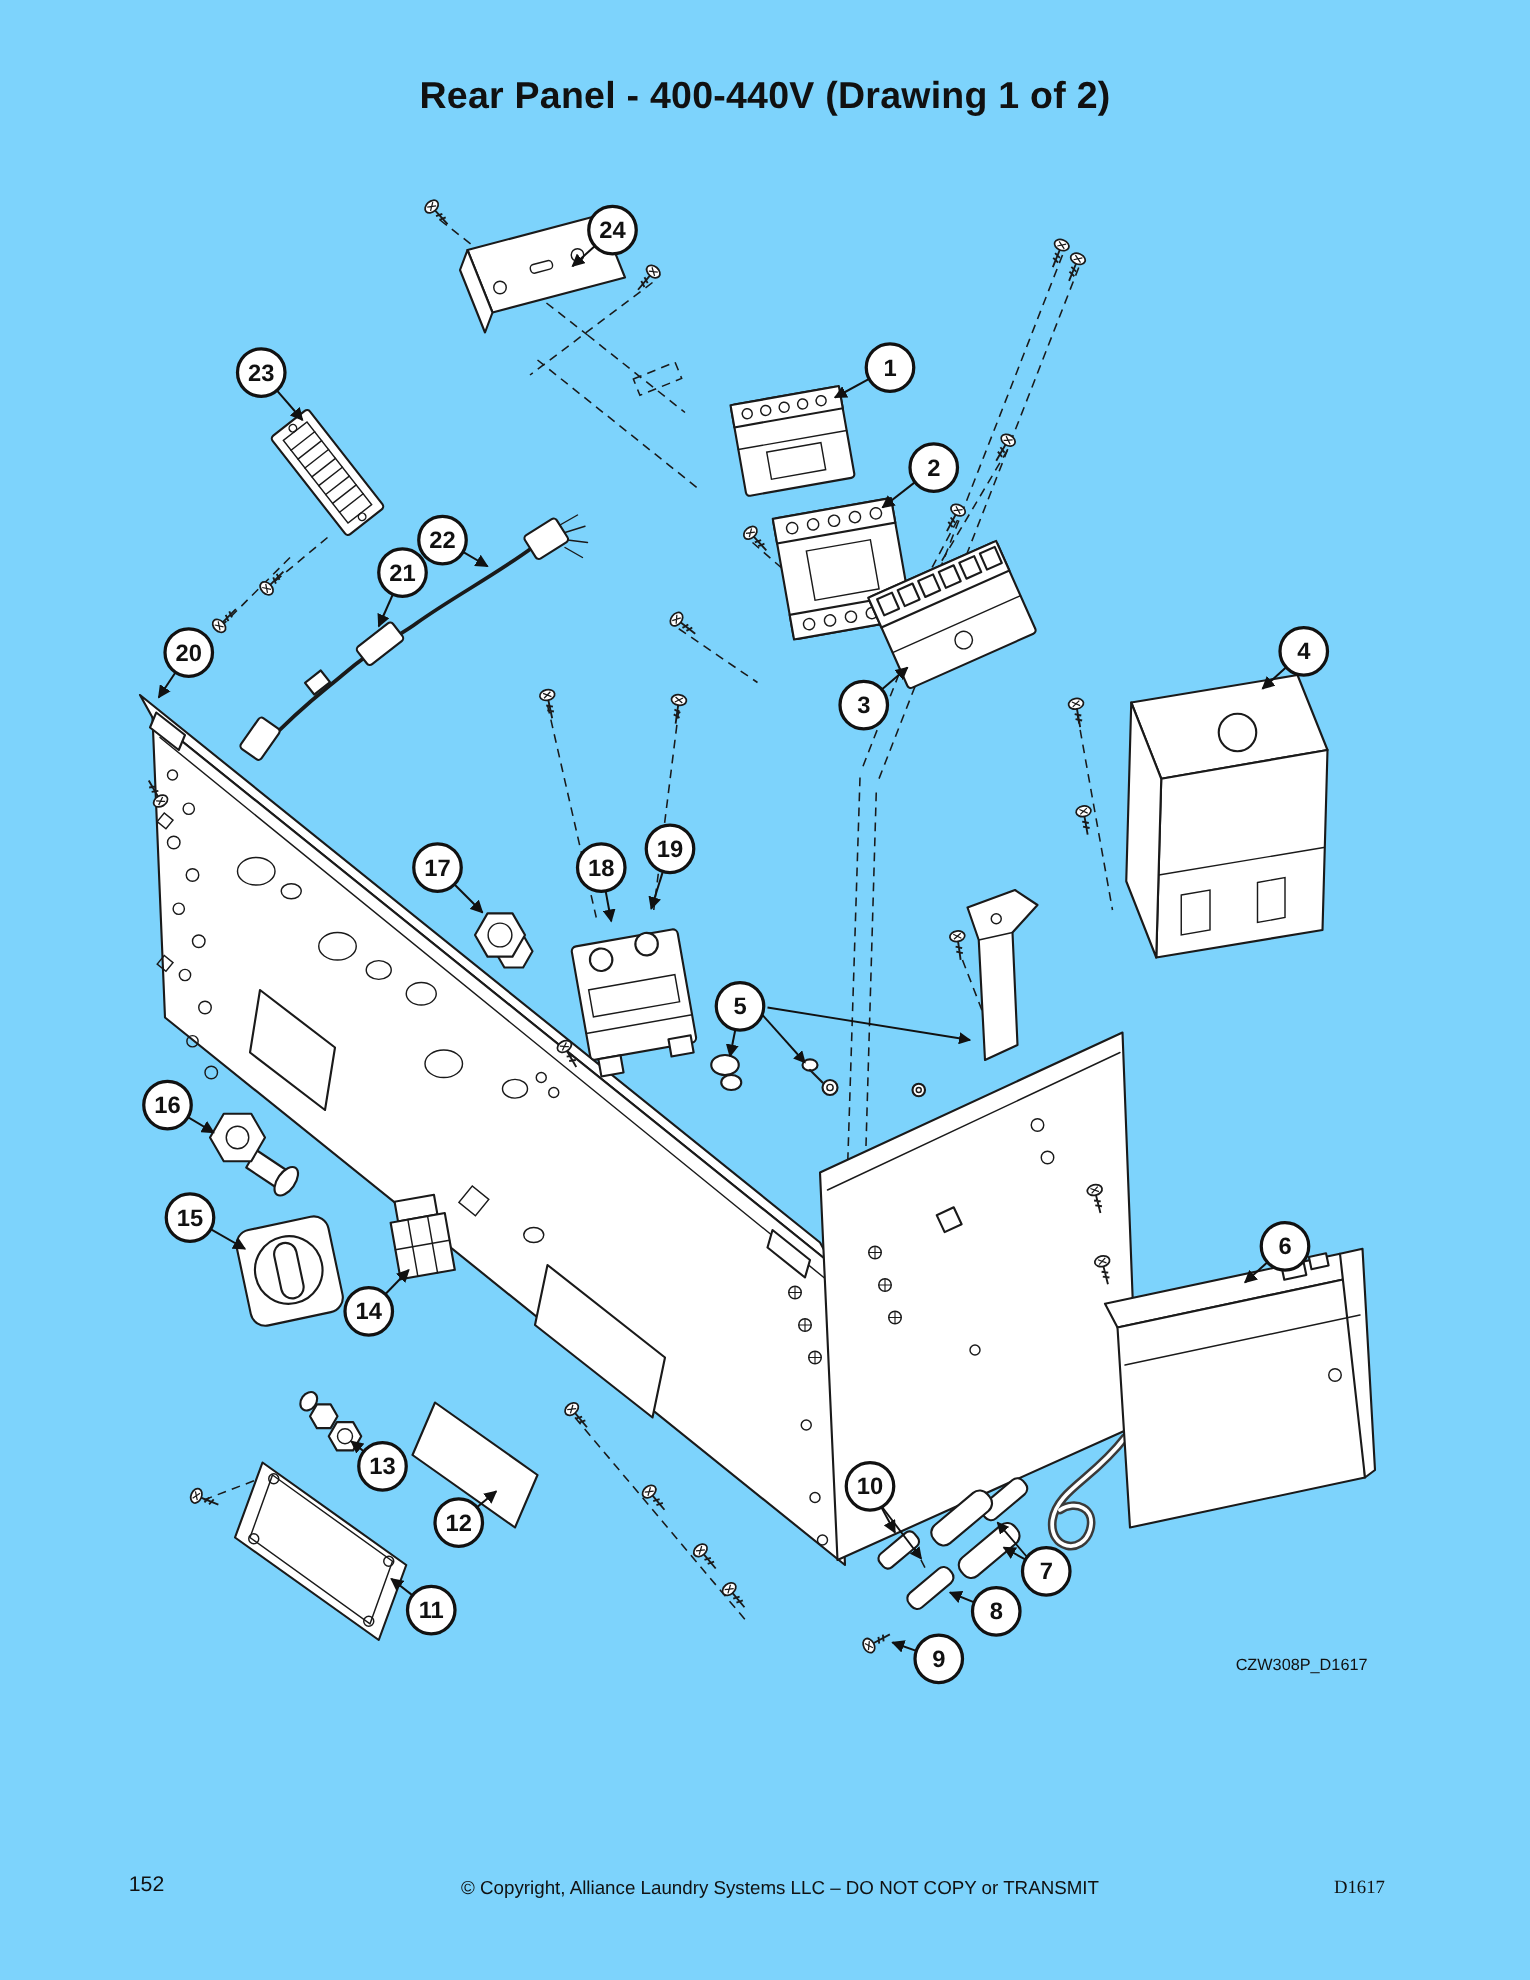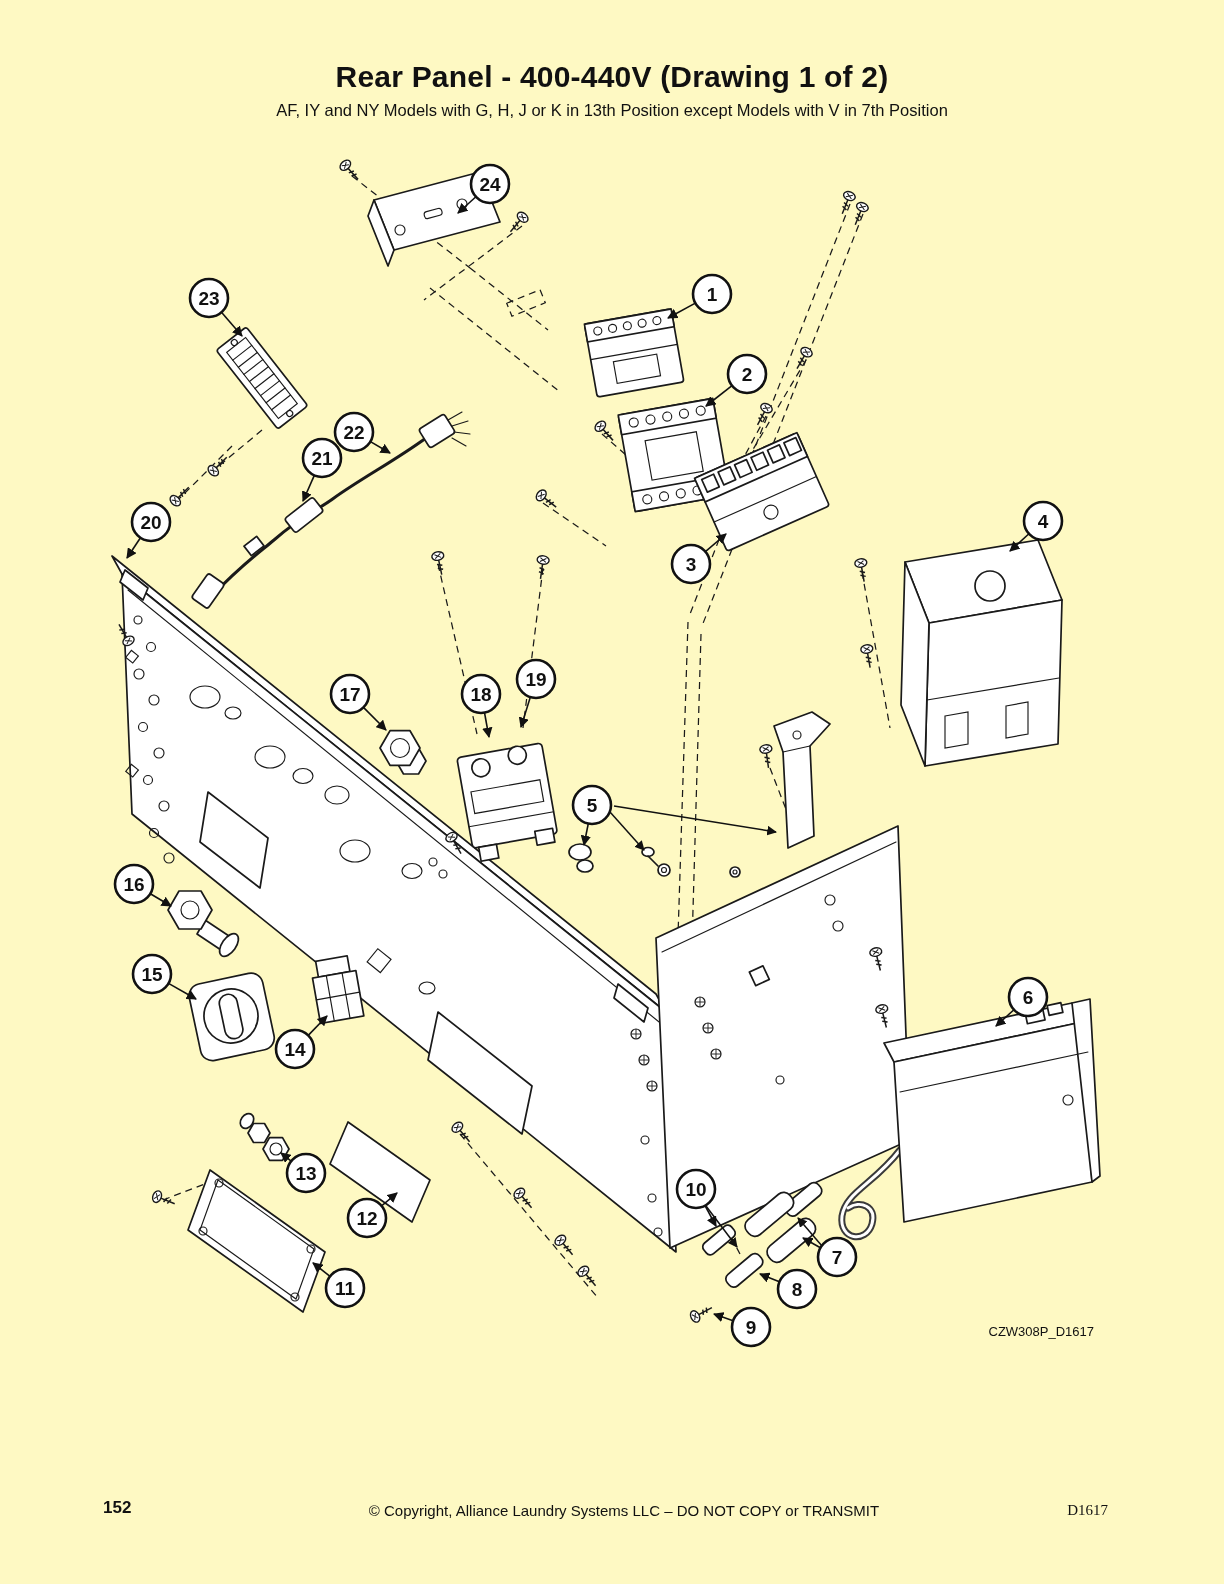--- a/index.html
+++ b/index.html
@@ -1,22 +1,22 @@
 <!DOCTYPE html>
 <html><head>
 <meta charset="utf-8">
 <style>
   html,body{margin:0;padding:0;background:#fff;}
-  .page{position:relative;width:1224px;height:1584px;background:#fef9c3;overflow:hidden;
+  .page{position:relative;width:1224px;height:1584px;background:#7dd3fc;overflow:hidden;
         font-family:"Liberation Sans",sans-serif;color:#111;}
   .title{position:absolute;top:60px;left:0;width:100%;text-align:center;
          font-size:30px;font-weight:bold;letter-spacing:.2px;}
   .subtitle{position:absolute;top:101px;left:0;width:100%;text-align:center;font-size:16.5px;}
   .code{position:absolute;top:1324px;right:130px;font-size:13px;}
-  .pnum{position:absolute;left:103px;top:1498px;font-size:17px;font-weight:bold;}
+  .pnum{position:absolute;left:103px;top:1498px;font-size:17px;}
   .copy{position:absolute;left:0;top:1502px;width:100%;text-align:center;font-size:15px;margin-left:12px;}
   .docid{position:absolute;right:116px;top:1502px;font-size:15px;font-family:Liberation Serif, serif;}
   svg.diagram{position:absolute;top:0;left:0;}
   .ln{fill:none;stroke:#1a1a1a;stroke-width:1.7;stroke-linecap:round;stroke-linejoin:round;}
   .thin{stroke-width:1.15;}
   .fw{fill:#fff;stroke:#1a1a1a;stroke-width:1.7;stroke-linejoin:round;}
   .holes{fill:none;stroke:#1a1a1a;stroke-width:1.15;}
   .dash{fill:none;stroke:#1a1a1a;stroke-width:1.25;stroke-dasharray:7 5;}
   .arrowline{stroke:#111;stroke-width:1.5;fill:none;}
   .hose{fill:none;stroke:#3a3a3a;stroke-width:7;stroke-linecap:round;}
@@ -25,21 +25,20 @@
   .balloontext{font-family:"Liberation Sans",sans-serif;font-size:19px;font-weight:bold;
                text-anchor:middle;fill:#111;}
   .calloutline{stroke:#111;stroke-width:1.6;}
 </style>
 </head>
 <body>
 
 <div class="page">
 
   <div class="title">Rear Panel - 400-440V (Drawing 1 of 2)</div>
-  <div class="subtitle">AF, IY and NY Models with G, H, J or K in 13th Position except Models with V in 7th Position</div>
 
   <svg class="diagram" width="1224" height="1584" viewBox="0 0 1224 1584" xmlns="http://www.w3.org/2000/svg">
     <defs>
       <marker id="arr" viewBox="0 0 10 10" refX="9" refY="5" markerWidth="6.5" markerHeight="6.5" orient="auto-start-reverse">
         <path d="M0,0 L10,5 L0,10 z" fill="#111"></path>
       </marker>
       <g id="screw">
         <ellipse cx="0" cy="-1" rx="6" ry="4.2" fill="#fff" stroke="#1a1a1a" stroke-width="1.4"></ellipse>
         <path d="M-3,-3 L3,1 M-3,1 L3,-3" stroke="#1a1a1a" stroke-width="1" fill="none"></path>
         <path d="M0,3 L0,18 M-2.5,7 L2.5,9 M-2.5,11 L2.5,13" stroke="#1a1a1a" stroke-width="1.5" fill="none"></path>

